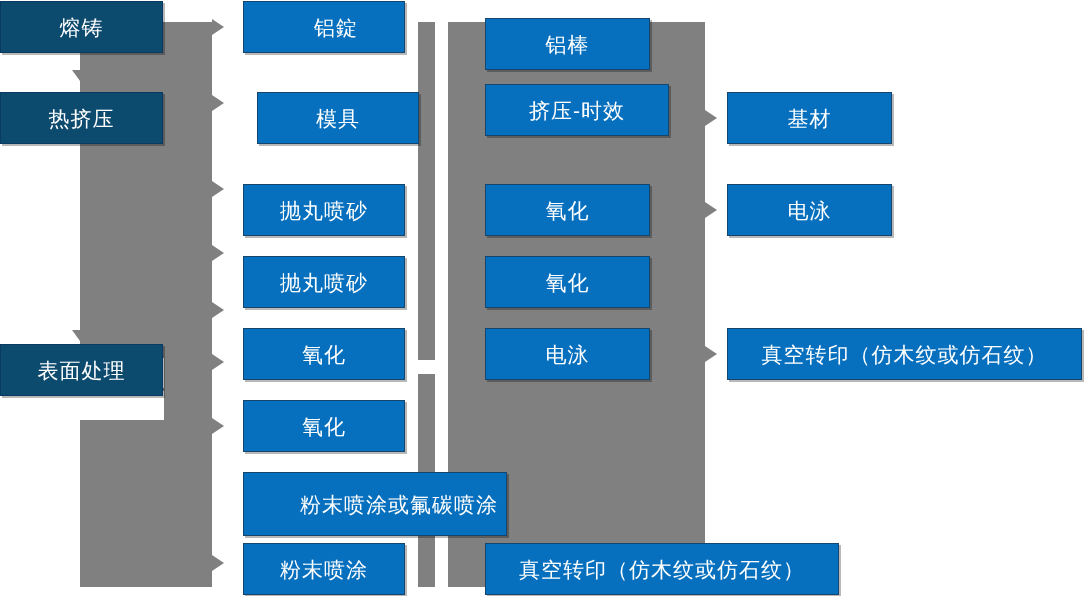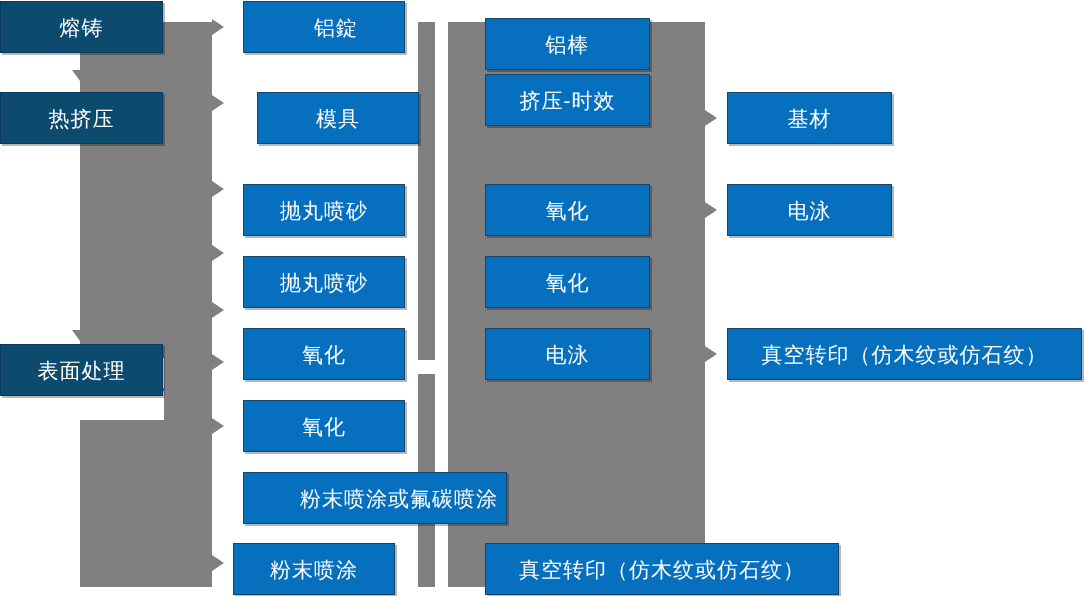--- a/index.html
+++ b/index.html
@@ -129,31 +129,31 @@
   </div>
   <div class="node mid" style="left:243px; top:256px; width:162px; height:52px;">
     <span class="cap">抛丸喷砂</span>
   </div>
   <div class="node mid" style="left:243px; top:328px; width:162px; height:52px;">
     <span class="cap">氧化</span>
   </div>
   <div class="node mid" style="left:243px; top:400px; width:162px; height:52px;">
     <span class="cap">氧化</span>
   </div>
-  <div class="node mid" style="left:243px; top:472px; width:264px; height:52px;padding-left:48px;">
+  <div class="node mid" style="left:243px; top:472px; width:264px; height:64px;padding-left:48px;">
     <span class="cap">粉末喷涂或氟碳喷涂</span>
   </div>
-  <div class="node mid" style="left:233px; top:543px; width:162px; height:52px;text-align:center;">
+  <div class="node mid" style="left:243px; top:543px; width:162px; height:52px;text-align:center;">
     <span class="cap">粉末喷涂</span>
   </div>
 
   <div class="node mid" style="left:485px; top:1px; width:165px; height:52px;margin-top:17px;">
     <span class="cap">铝棒</span>
   </div>
-  <div class="node mid" style="left:485px; top:74px; width:165px; height:52px;">
+  <div class="node mid" style="left:485px; top:84px; width:184px; height:52px;">
     <span class="cap">挤压-时效</span>
   </div>
   <div class="node mid" style="left:485px; top:184px; width:165px; height:52px;">
     <span class="cap">氧化</span>
   </div>
   <div class="node mid" style="left:485px; top:256px; width:165px; height:52px;">
     <span class="cap">氧化</span>
   </div>
   <div class="node mid" style="left:485px; top:328px; width:165px; height:52px;">
     <span class="cap">电泳</span>

